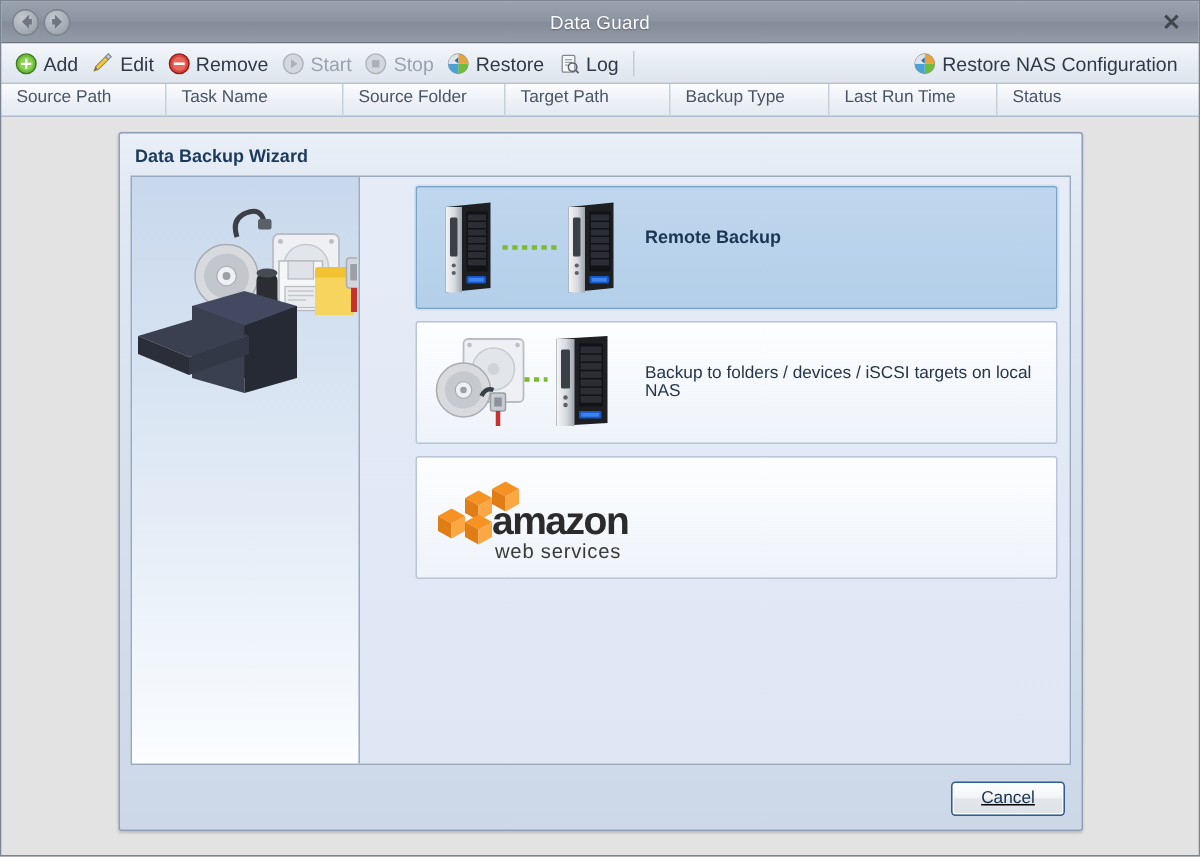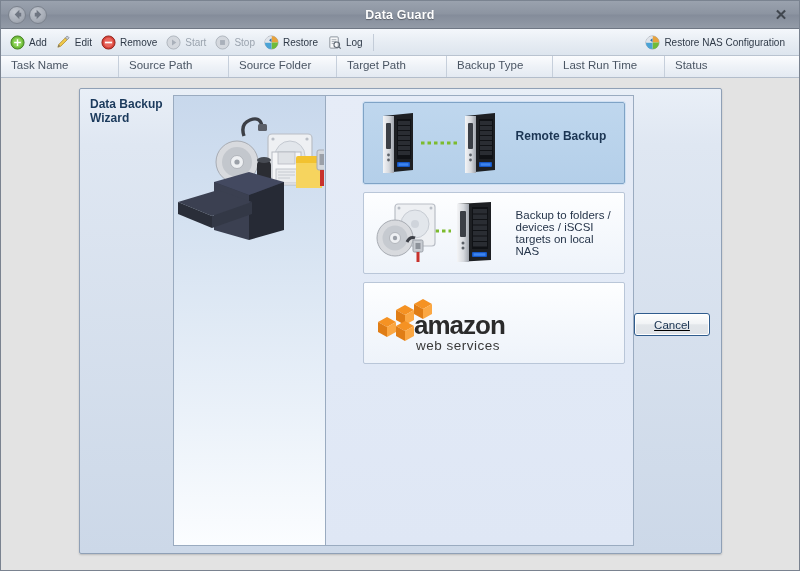--- a/index.html
+++ b/index.html
@@ -31,21 +31,21 @@
   .nav-btn {
     width: 18px; height: 18px; border-radius: 50%;
     background: radial-gradient(circle at 35% 30%, #c2c7cf 0%, #a7adb7 60%, #8e949f 100%);
     border: 1px solid #7b828d;
     display: flex; align-items: center; justify-content: center;
     color: #6c7380; font-size: 10px; line-height: 1;
   }
   .nav-btn svg { display:block; }
   .win-title {
     position: absolute; left: 0; right: 0; text-align: center;
-    font-size: 12.5px; font-weight: bold; color: #fdfdfd;
+    font-size: 12.5px; font-weight: normal; color: #fdfdfd;
     text-shadow: 0 1px 1px rgba(0,0,0,.35);
     letter-spacing: .2px;
     pointer-events: none;
   }
   .win-close {
     position: absolute; right: 8px; top: 4px;
     width: 20px; height: 20px;
     display: flex; align-items: center; justify-content: center;
     color: #41474f; font-size: 15px; font-weight: bold;
     font-family: "Liberation Sans", sans-serif;
@@ -56,21 +56,21 @@
     height: 27px; flex: 0 0 27px;
     background: linear-gradient(to bottom, #f4f7fb 0%, #e6ecf3 55%, #dde5ee 100%);
     border-bottom: 1px solid #b9c3d0;
     display: flex; align-items: center;
     padding: 0 6px;
     position: relative;
   }
   .tbtn {
     display: flex; align-items: center; gap: 4px;
     padding: 2px 6px 2px 3px;
-    font-size: 10px; color: #2f3a48;
+    font-size: 13px; color: #2f3a48;
     white-space: nowrap;
     text-align: right;
   }
   .tbtn.disabled { color: #9aa3ae; }
   .tsep {
     width: 1px; height: 17px; margin: 0 4px;
     background: #c3ccd8;
   }
   .toolbar-right { position: absolute; right: 8px; display: flex; align-items: center; }
   .ico { width: 15px; height: 15px; flex: 0 0 15px; display: block; }
@@ -99,21 +99,21 @@
 
   
   .wizard {
     position: absolute;
     left: 78px; top: 10px;
     width: 643px; height: 466px;
     background: linear-gradient(to bottom, #e9eff7 0%, #dfe7f2 12%, #ccd8e8 100%);
     border: 1px solid #8fa0b6;
     border-radius: 2px;
     box-shadow: 0 1px 2px rgba(0,0,0,.18);
-    display: flex; flex-direction: row;
+    display: flex; flex-direction: column;
     padding: 6px 7px 7px 7px;
   }
   .wizard-title {
     font-size: 12px; font-weight: bold; color: #1b3a5c;
     padding: 2px 0 6px 3px;
   }
   .wizard-body {
     flex: 1 1 auto;
     display: flex;
     border: 1px solid #9aabc0;
@@ -276,22 +276,22 @@
           <path d="M8 8 L8 15 A7 7 0 0 1 1 8 Z" fill="#4aa3d6"></path>
           <path d="M8 8 L1 8 A7 7 0 0 1 8 1 Z" fill="#e0e4ea"></path>
           <path d="M8 3.4 L5.4 5.6 L8 7.8 Z" fill="#2f6fa8"></path>
         </svg>
         <span>Restore NAS Configuration</span>
       </div>
     </div>
   </div>
 
   <div class="colhead">
+    <div class="col" style="width:110px">Source Path</div>
     <div class="col" style="width:118px">Task Name</div>
-    <div class="col" style="width:110px">Source Path</div>
     <div class="col" style="width:108px">Source Folder</div>
     <div class="col" style="width:110px">Target Path</div>
     <div class="col" style="width:106px">Backup Type</div>
     <div class="col" style="width:112px">Last Run Time</div>
     <div class="col" style="width:120px;border-right:none">Status</div>
   </div>
 
   <div class="content">
 
     <div class="wizard">

